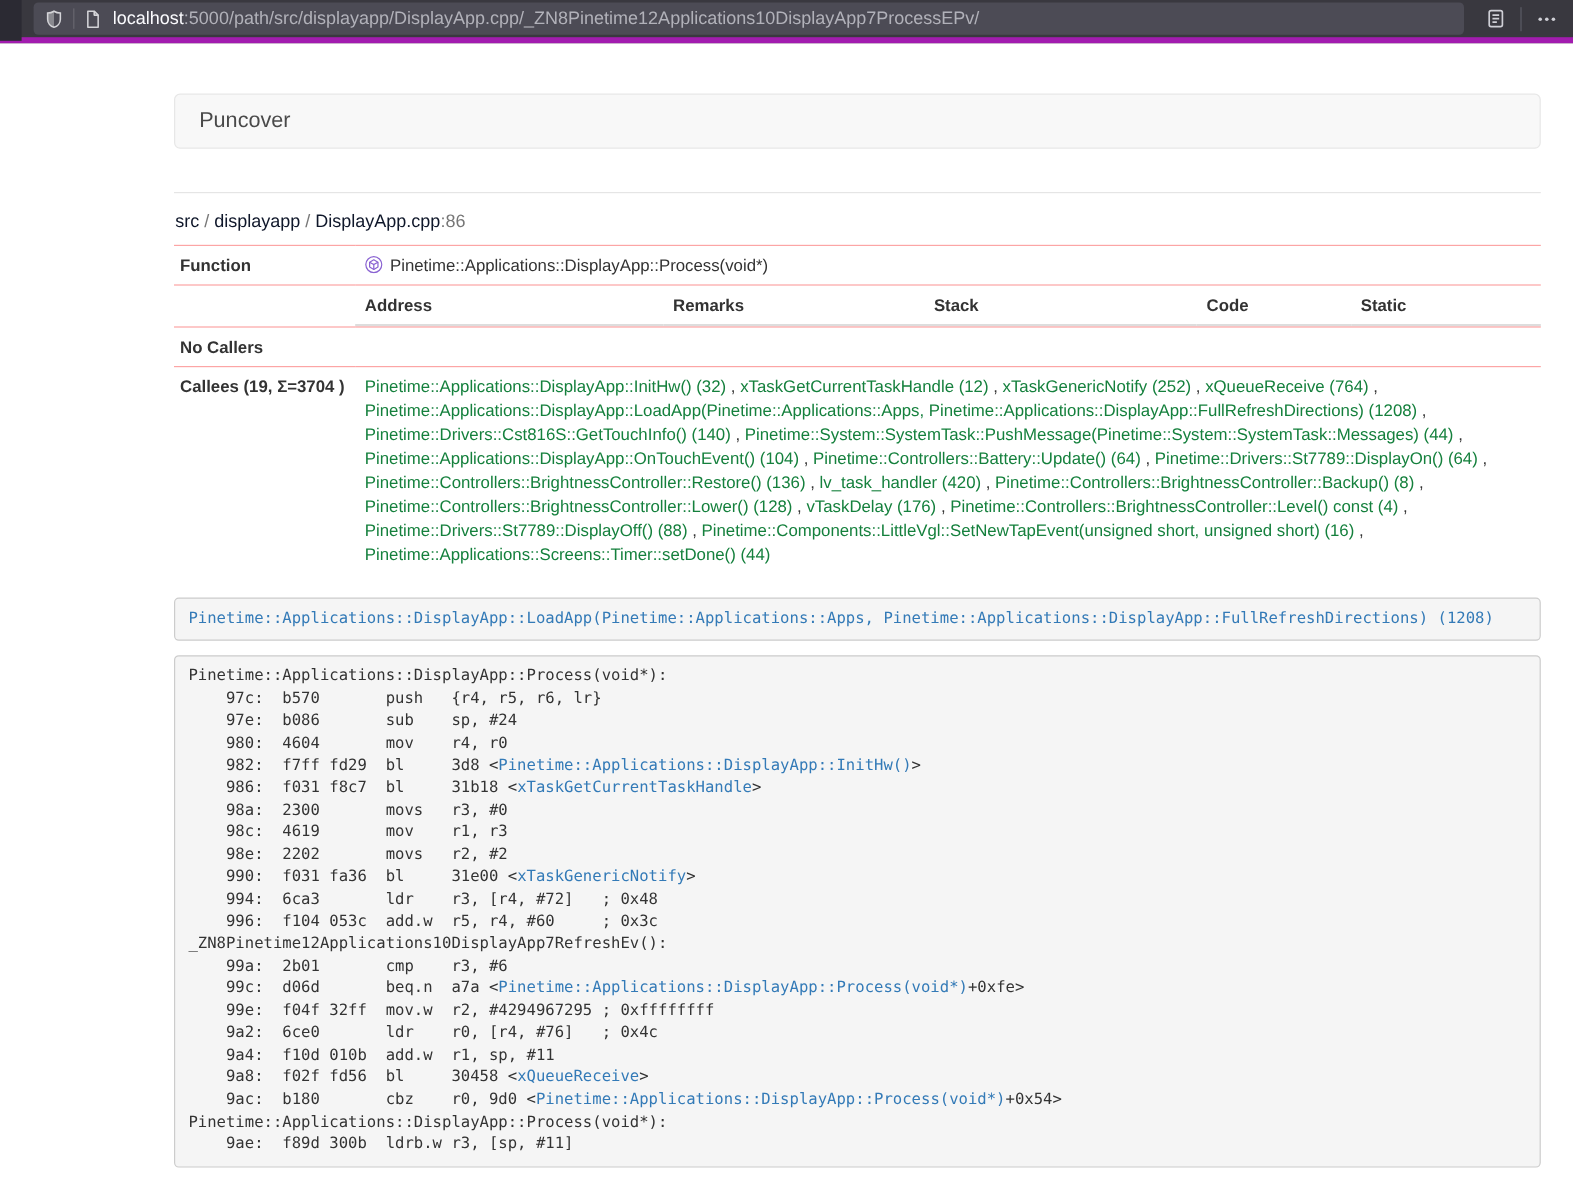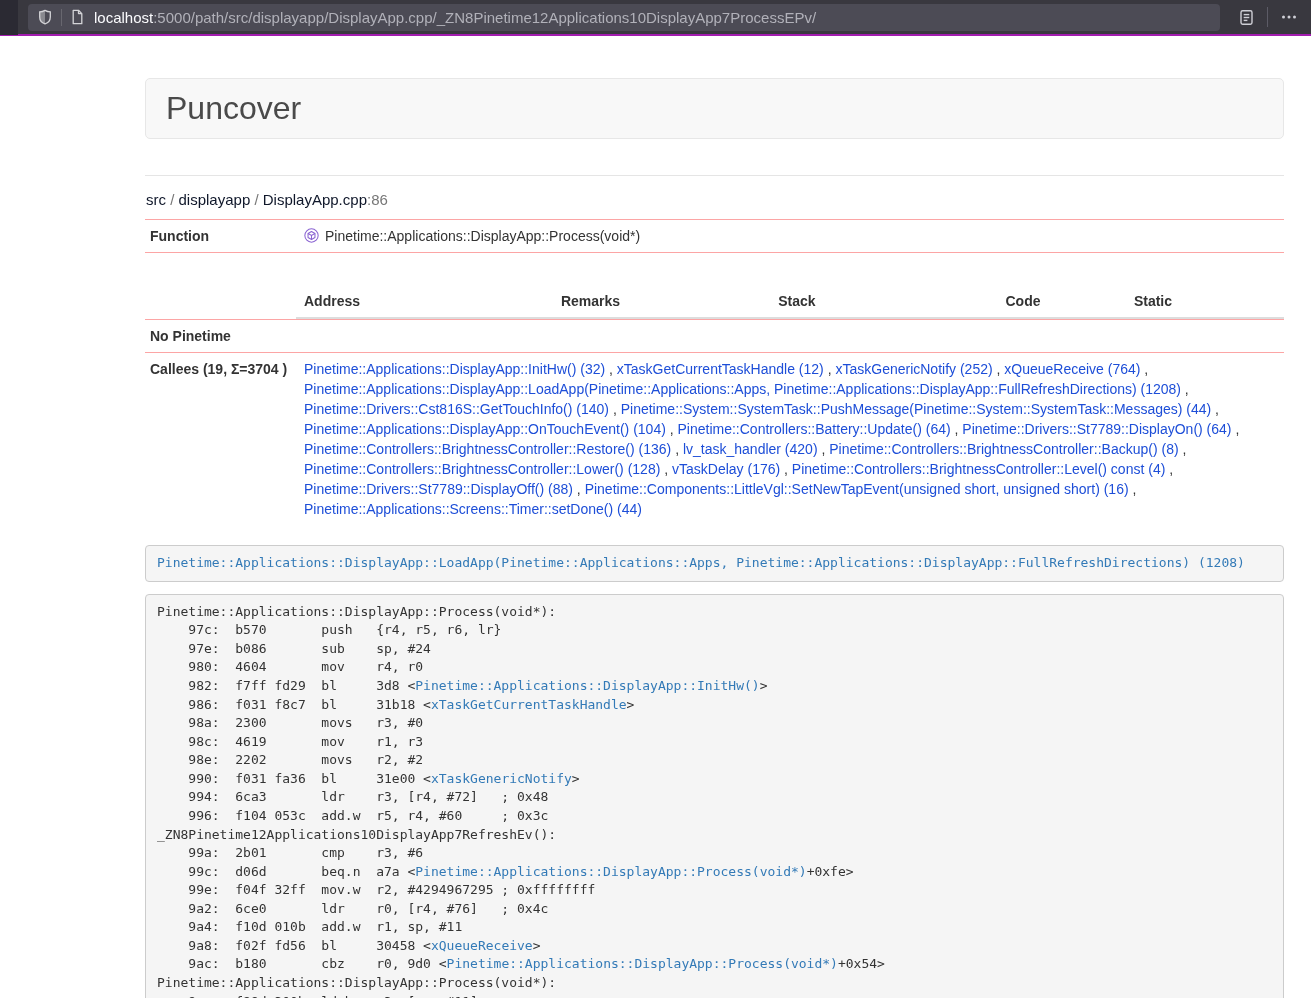--- a/index.html
+++ b/index.html
@@ -6,21 +6,21 @@
   html, body { margin:0; padding:0; }
   body {
     width:1311px; height:998px; overflow:hidden;
     background:#ffffff;
     font-family:"Liberation Sans", sans-serif;
     font-size:14px; color:#333;
   }
   
   .toolbar {
     height:36px; background:#39383f; display:flex; align-items:center;
-    border-bottom:2px solid #a21caf;
+    border-bottom:5px solid #a21caf;
   }
   .window-edge { width:18px; height:36px; background:#2b2a33; flex:0 0 auto; }
   .url-bar {
     flex:1; height:27px; margin:0 10px; background:#4c4b55; border-radius:4px;
     display:flex; align-items:center; padding:0 9px; min-width:0;
   }
   .url-bar .icon { display:flex; align-items:center; justify-content:center; flex:0 0 auto; }
   .field-divider { width:1px; height:17px; background:#68676f; margin:0 8px; flex:0 0 auto; }
   .url-text {
     margin-left:9px; font-size:15px; color:#b1b1b9; white-space:nowrap;
@@ -32,43 +32,43 @@
     border-radius:4px; flex:0 0 auto; cursor:default;
   }
   .toolbar-divider { width:1px; height:20px; background:#5c5b66; margin:0 5px; flex:0 0 auto; }
   .toolbar-right-pad { width:6px; flex:0 0 auto; }
   
   .content { margin:0 27px 0 145px; }
   .title-panel {
     margin-top:42px; background:#f8f8f8; border:1px solid #e7e7e7; border-radius:5px;
     padding:12px 20px;
   }
-  .title-panel h1 { margin:0; font-size:32px; font-weight:400; color:#4a4a4a; line-height:1.1; }
+  .title-panel h1 { margin:0; font-size:18px; font-weight:400; color:#4a4a4a; line-height:1.1; }
   hr.sep { border:0; border-top:1px solid #e5e5e5; margin:36px 0 15px 0; }
   .breadcrumb { font-size:15px; margin:0 0 11px 1px; }
   .breadcrumb a { color:#0f172a; text-decoration:none; }
   .breadcrumb .bc-sep { color:#777; }
   
   table.main { width:100%; border-collapse:collapse; }
   table.main > tbody > tr > td {
     border-top:1px solid #fca5a5; padding:6px 8px; vertical-align:top; text-align:left;
     line-height:20px;
   }
   td.label-col { width:151px; font-weight:bold; padding-left:5px !important; }
   td.nested { padding:0 !important; }
-  table.inner { width:100%; border-collapse:collapse;margin-top:32px; }
+  table.inner { width:100%; border-collapse:collapse; }
   table.inner th {
     font-weight:bold; text-align:left; padding:6px 8px; border-bottom:2px solid #ddd;
     line-height:20px;
   }
   table.inner td { padding:6px 8px; line-height:20px; }
   .col-address { width:26%; } .col-remarks { width:22%; } .col-stack { width:23%; }
   .col-code { width:13%; } .col-static { width:16%; }
   .fn-icon { vertical-align:-2px; margin-right:6px; }
-  .callees a { color:#1d4ed8; text-decoration:none; }
+  .callees a { color:#15803d; text-decoration:none; }
   .callee-sep { color:#333; }
   
   pre {
     background:#f5f5f5; border:1px solid #ccc; border-radius:4px;
     padding:8px 11px; margin:0 0 12px 0;
     font-family:"DejaVu Sans Mono", monospace; font-size:13px; line-height:1.42857;
     color:#333; white-space:pre; overflow:hidden;
   }
   pre a { color:#337ab7; text-decoration:none; }
   pre.hl { margin-top:20px; }
@@ -146,21 +146,21 @@
                   <th class="col-remarks">Remarks</th>
                   <th class="col-stack">Stack</th>
                   <th class="col-code">Code</th>
                   <th class="col-static">Static</th>
                 </tr>
             </tbody>
           </table>
         </td>
       </tr>
       <tr>
-        <td class="label-col">No Pinetime</td>
+        <td class="label-col">No Callers</td>
         <td></td>
       </tr>
       <tr>
         <td class="label-col">Callees (19, Σ=3704 )</td>
         <td class="callees" id="callees-cell"><a href="#">Pinetime::Applications::DisplayApp::InitHw() (32)</a><span class="callee-sep"> , </span><a href="#">xTaskGetCurrentTaskHandle (12)</a><span class="callee-sep"> , </span><a href="#">xTaskGenericNotify (252)</a><span class="callee-sep"> , </span><a href="#">xQueueReceive (764)</a><span class="callee-sep"> , </span><a href="#">Pinetime::Applications::DisplayApp::LoadApp(Pinetime::Applications::Apps, Pinetime::Applications::DisplayApp::FullRefreshDirections) (1208)</a><span class="callee-sep"> , </span><a href="#">Pinetime::Drivers::Cst816S::GetTouchInfo() (140)</a><span class="callee-sep"> , </span><a href="#">Pinetime::System::SystemTask::PushMessage(Pinetime::System::SystemTask::Messages) (44)</a><span class="callee-sep"> , </span><a href="#">Pinetime::Applications::DisplayApp::OnTouchEvent() (104)</a><span class="callee-sep"> , </span><a href="#">Pinetime::Controllers::Battery::Update() (64)</a><span class="callee-sep"> , </span><a href="#">Pinetime::Drivers::St7789::DisplayOn() (64)</a><span class="callee-sep"> , </span><a href="#">Pinetime::Controllers::BrightnessController::Restore() (136)</a><span class="callee-sep"> , </span><a href="#">lv_task_handler (420)</a><span class="callee-sep"> , </span><a href="#">Pinetime::Controllers::BrightnessController::Backup() (8)</a><span class="callee-sep"> , </span><a href="#">Pinetime::Controllers::BrightnessController::Lower() (128)</a><span class="callee-sep"> , </span><a href="#">vTaskDelay (176)</a><span class="callee-sep"> , </span><a href="#">Pinetime::Controllers::BrightnessController::Level() const (4)</a><span class="callee-sep"> , </span><a href="#">Pinetime::Drivers::St7789::DisplayOff() (88)</a><span class="callee-sep"> , </span><a href="#">Pinetime::Components::LittleVgl::SetNewTapEvent(unsigned short, unsigned short) (16)</a><span class="callee-sep"> , </span><a href="#">Pinetime::Applications::Screens::Timer::setDone() (44)</a></td>
       </tr>
     </tbody>
   </table>
 
   <pre class="hl"><a href="#">Pinetime::Applications::DisplayApp::LoadApp(Pinetime::Applications::Apps, Pinetime::Applications::DisplayApp::FullRefreshDirections) (1208)</a></pre>

